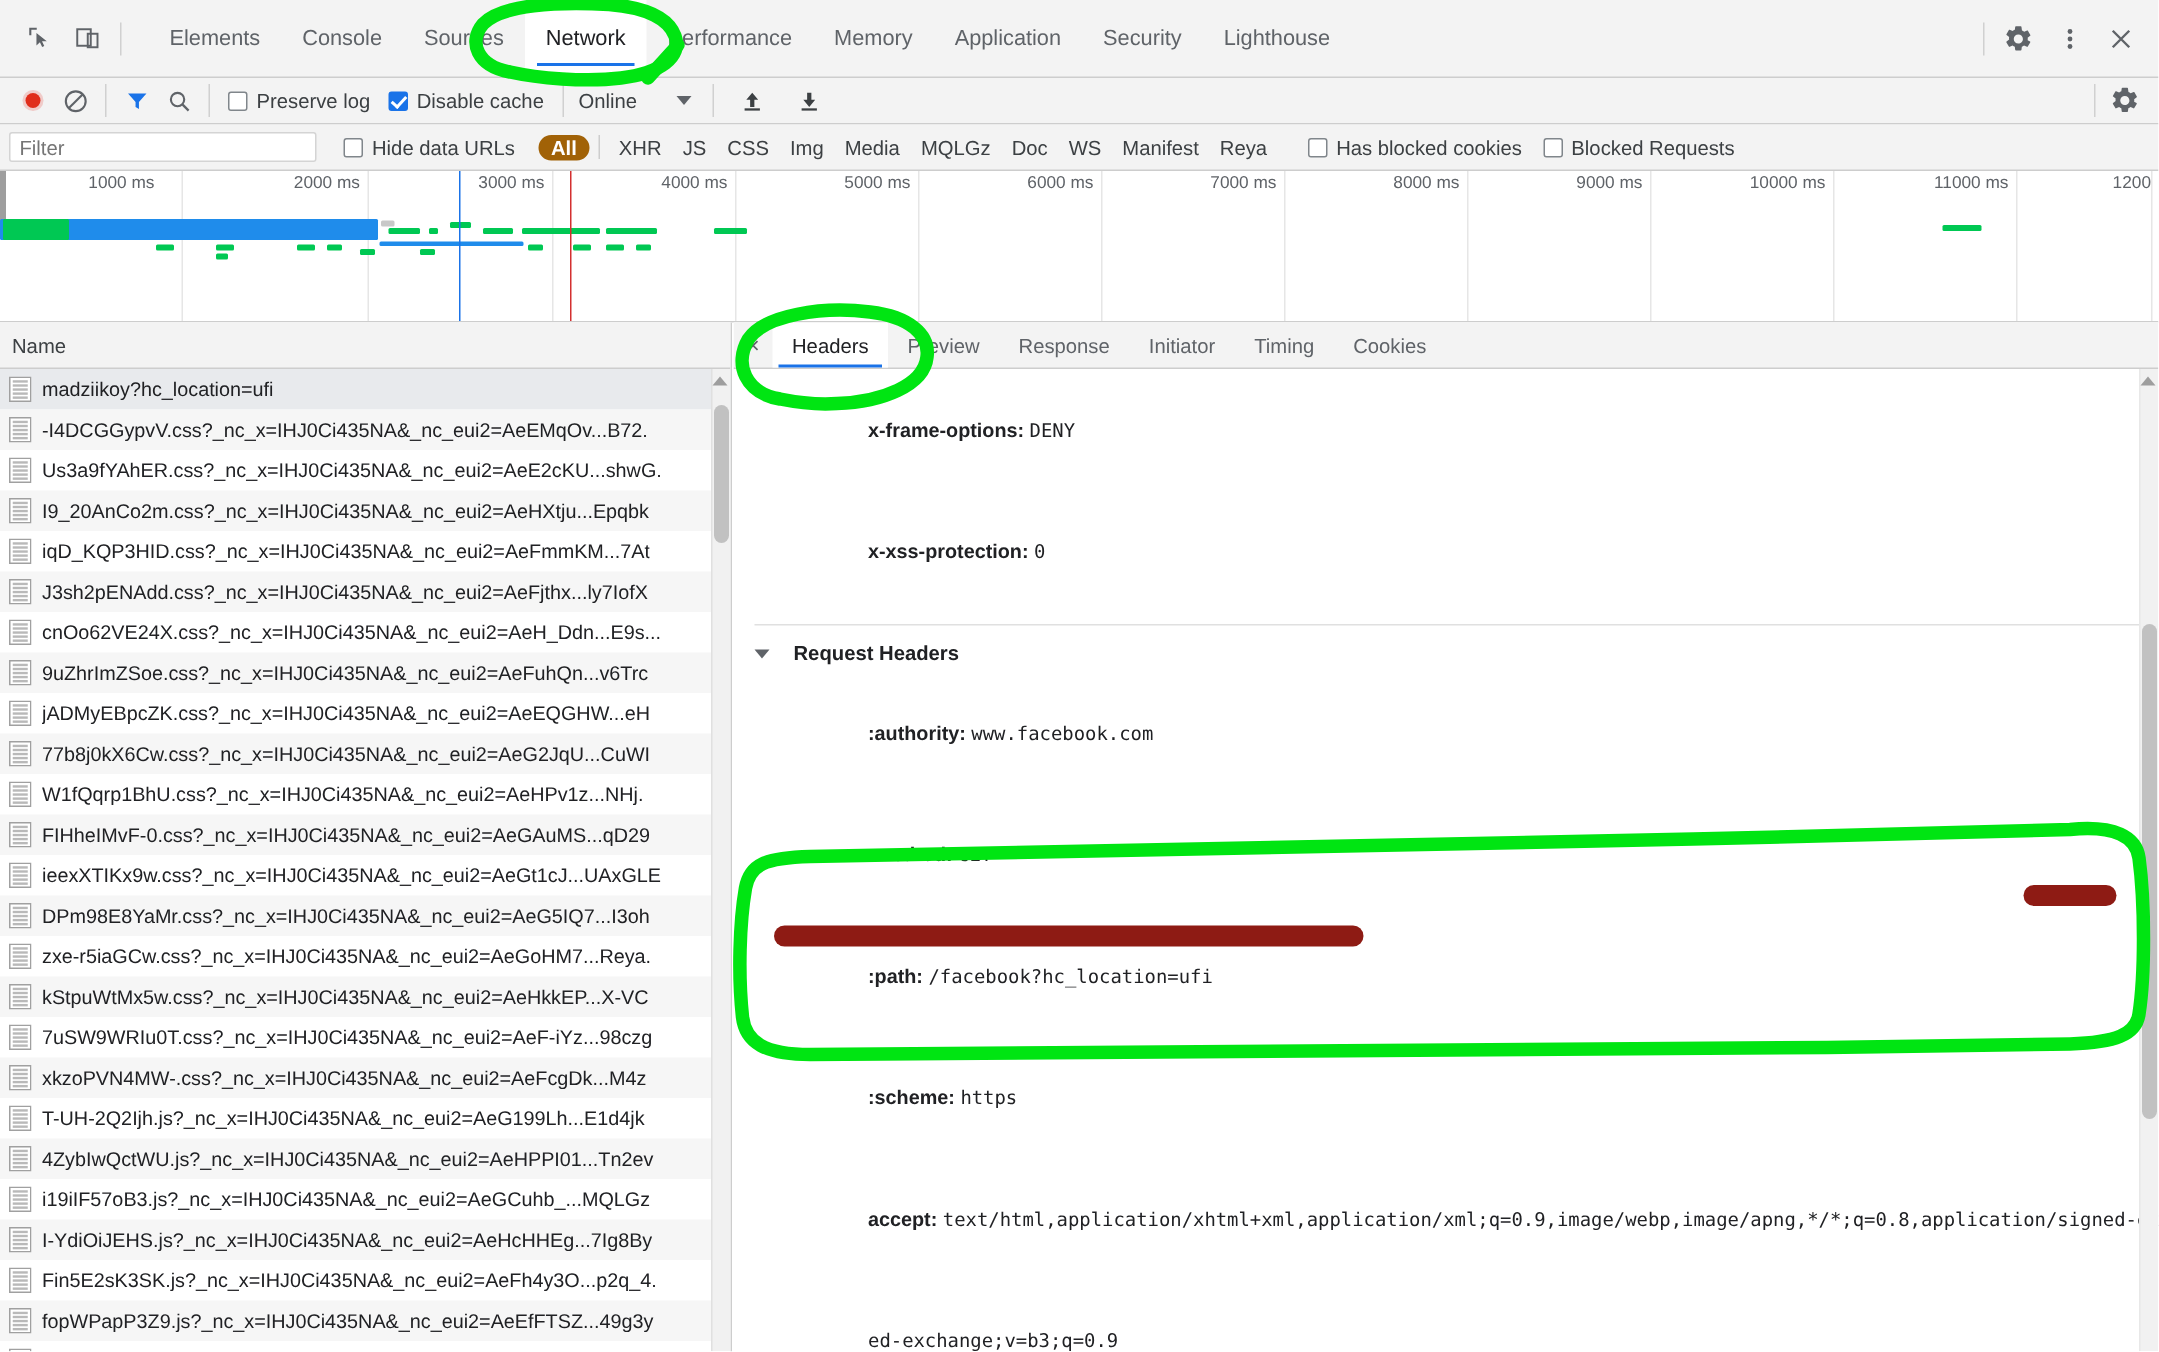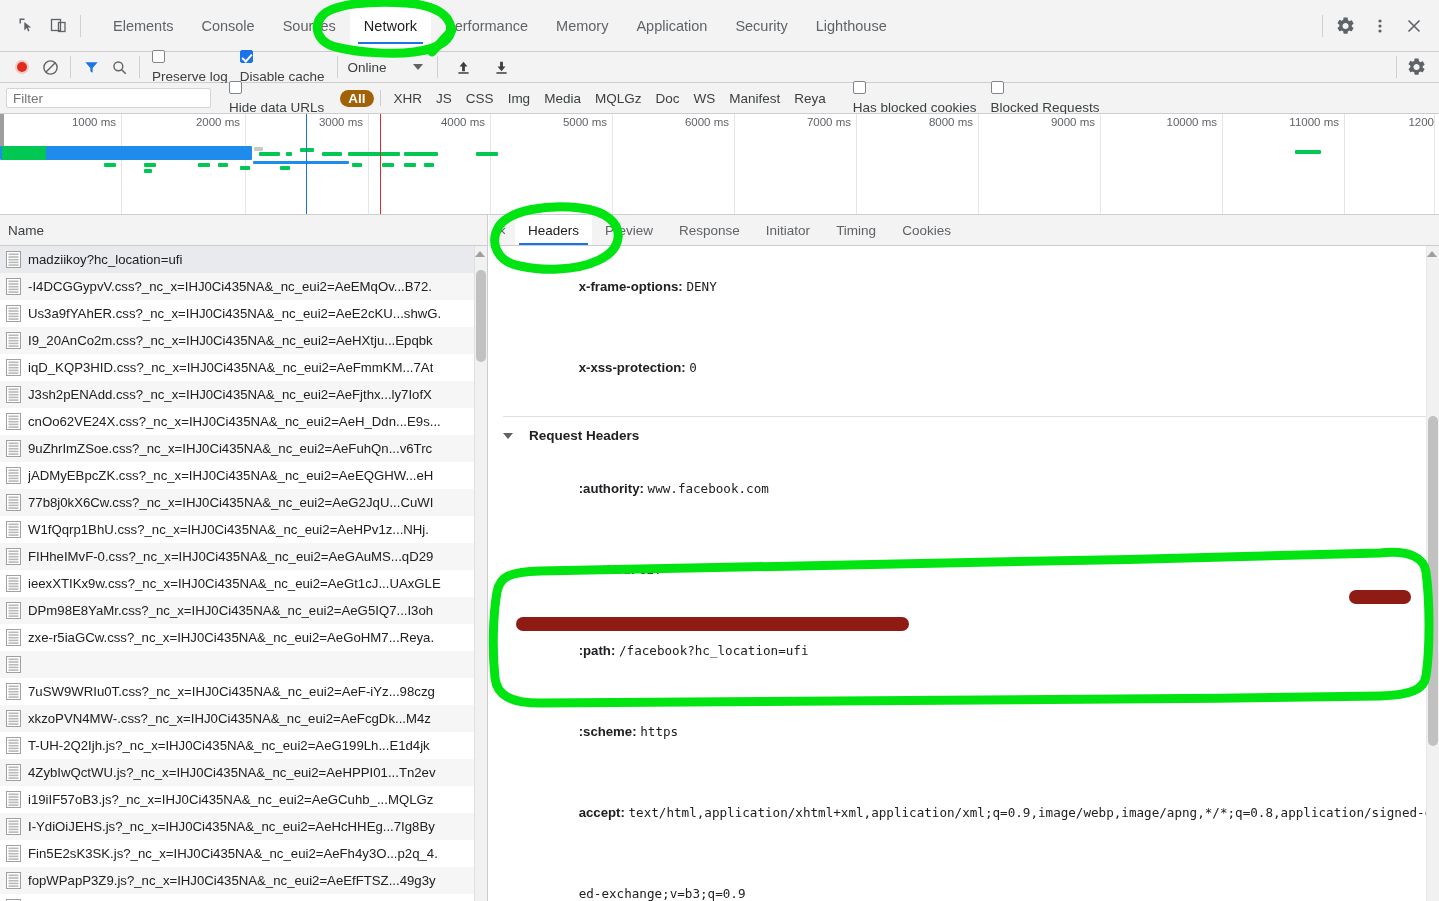--- a/index.html
+++ b/index.html
@@ -39,21 +39,21 @@
   .tabbar-right { margin-left: auto; display: flex; align-items: center; padding-right: 8px; }
   .tr-btn { width: 34px; height: 34px; display:flex; align-items:center; justify-content:center; }
 
   
   .toolbar2 {
     position: absolute; left: 0; top: 52px; width: 1439px; height: 31px;
     background: #f3f3f3; border-bottom: 1px solid #cdcdcd;
     display: flex; align-items: center; padding-left: 8px;
   }
   .t2-icon { width: 28px; height: 26px; display:flex; align-items:center; justify-content:center; }
-  .chk-wrap { display: flex; align-items: flex-start; gap: 6px; margin: 0 6px; font-size: 13.5px; color:#3c4043;flex-direction:column; }
+  .chk-wrap { display: flex; align-items: center; gap: 6px; margin: 0 6px; font-size: 13.5px; color:#3c4043; }
   .cbox {
     width: 13px; height: 13px; border: 1.5px solid #80868b; border-radius: 2px; background: #fff;
     display:inline-block; position: relative; flex: none;
   }
   .cbox.checked { background: #1a73e8; border-color: #1a73e8; }
   .cbox.checked::after {
     content:""; position:absolute; left:3.5px; top:0.5px; width:4px; height:8px;
     border: solid #fff; border-width: 0 2px 2px 0; transform: rotate(42deg);
   }
   .throttle { display:flex; align-items:center; gap:26px; font-size:13.5px; color:#3c4043; margin-left:4px; }
@@ -330,21 +330,21 @@
     </label>
     <label class="chk-wrap" style="margin-left:8px">
       <span class="cbox"></span>
       <span>Blocked Requests</span>
     </label>
   </div>
 
   <div class="overview">
     <div class="ov-ruler">
       <div class="ov-tick" style="left:121px"></div>
-        <div class="ov-label" style="left:121px">1000 ms</div>
+        <div class="ov-label" style="left:108px">1000 ms</div>
       <div class="ov-tick" style="left:245px"></div>
         <div class="ov-label" style="left:245px">2000 ms</div>
       <div class="ov-tick" style="left:368px"></div>
         <div class="ov-label" style="left:368px">3000 ms</div>
       <div class="ov-tick" style="left:490px"></div>
         <div class="ov-label" style="left:490px">4000 ms</div>
       <div class="ov-tick" style="left:612px"></div>
         <div class="ov-label" style="left:612px">5000 ms</div>
       <div class="ov-tick" style="left:734px"></div>
         <div class="ov-label" style="left:734px">6000 ms</div>
@@ -600,20 +600,21 @@
         <span class="doc-icon"><svg width="15" height="17" viewBox="0 0 15 17">
               <rect x="0.5" y="0.5" width="14" height="16" fill="#fff" stroke="#a0a0a0"></rect>
               <g fill="#b9b9b9">
                 <rect x="2.5" y="2.5" width="10" height="1.6"></rect>
                 <rect x="2.5" y="5.2" width="10" height="1.6"></rect>
                 <rect x="2.5" y="7.9" width="10" height="1.6"></rect>
                 <rect x="2.5" y="10.6" width="10" height="1.6"></rect>
                 <rect x="2.5" y="13.3" width="10" height="1.6"></rect>
               </g>
             </svg></span>
+        <span class="req-name">kStpuWtMx5w.css?_nc_x=IHJ0Ci435NA&amp;_nc_eui2=AeHkkEP...X-VC</span>
       </div>
       <div class="req-row">
         <span class="doc-icon"><svg width="15" height="17" viewBox="0 0 15 17">
               <rect x="0.5" y="0.5" width="14" height="16" fill="#fff" stroke="#a0a0a0"></rect>
               <g fill="#b9b9b9">
                 <rect x="2.5" y="2.5" width="10" height="1.6"></rect>
                 <rect x="2.5" y="5.2" width="10" height="1.6"></rect>
                 <rect x="2.5" y="7.9" width="10" height="1.6"></rect>
                 <rect x="2.5" y="10.6" width="10" height="1.6"></rect>
                 <rect x="2.5" y="13.3" width="10" height="1.6"></rect>

